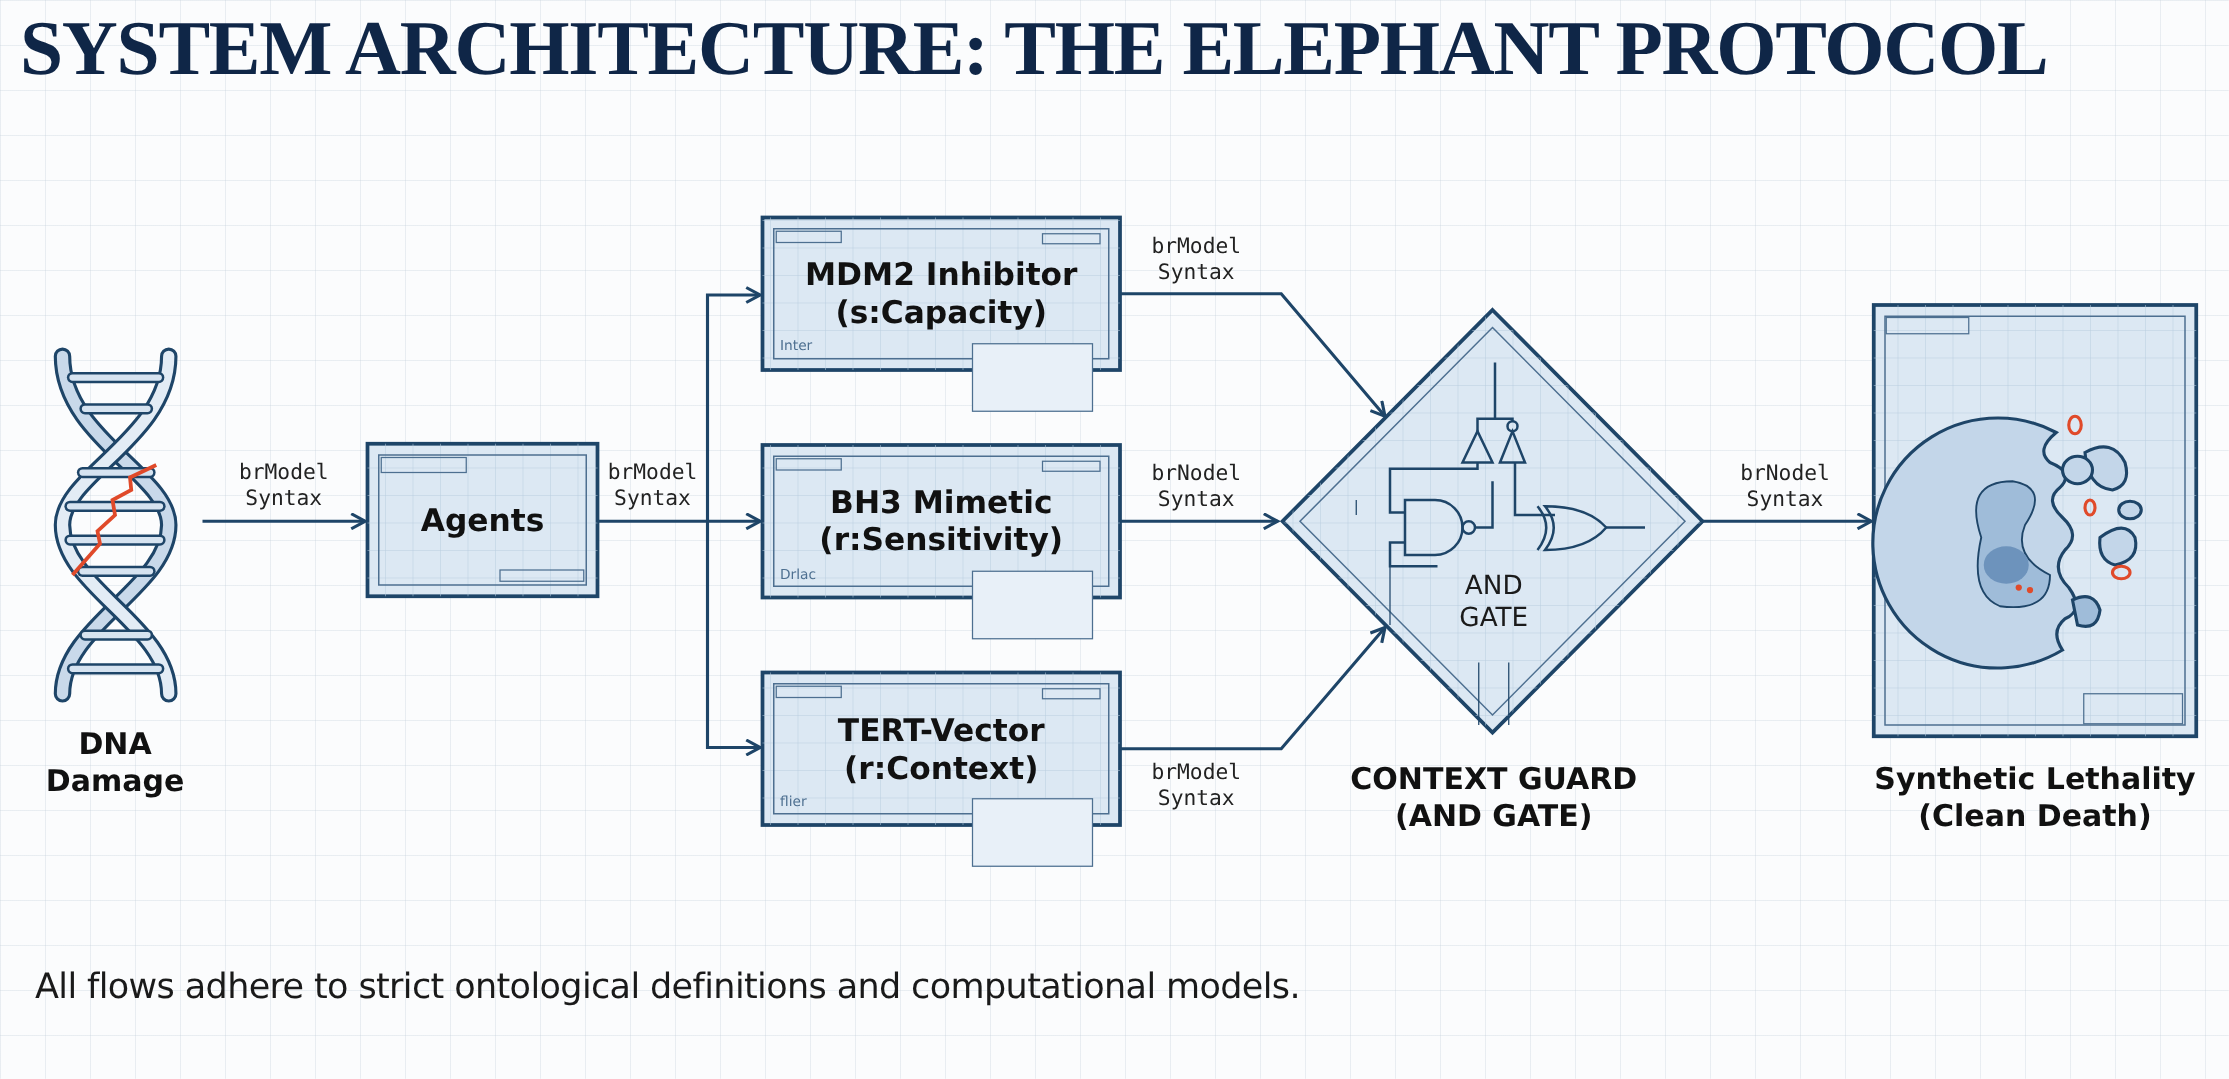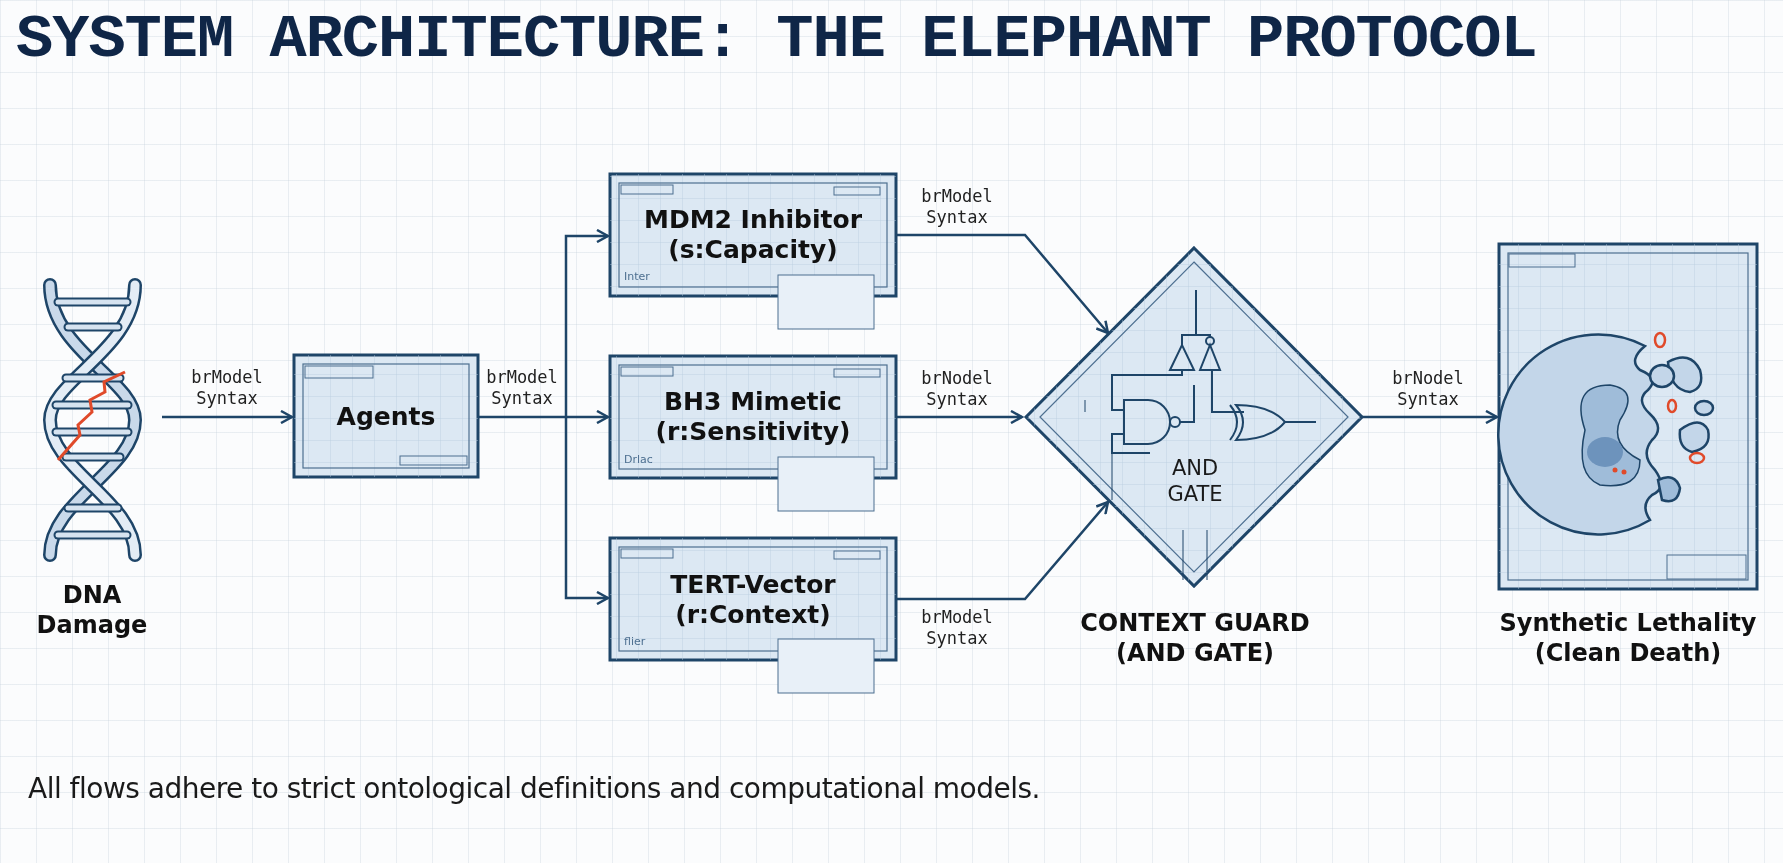--- a/index.html
+++ b/index.html
@@ -7,21 +7,21 @@
     width:1783px;height:863px;position:relative;overflow:hidden;
     background:#fbfcfd;
     background-image:
       linear-gradient(rgba(200,210,220,0.35) 1px, transparent 1px),
       linear-gradient(90deg, rgba(200,210,220,0.35) 1px, transparent 1px);
     background-size:36px 36px;
     font-family:"Liberation Sans", sans-serif;
   }
   .title{
     position:absolute;left:16px;top:4px;
-    font-family:Liberation Mono, monospace;font-weight:bold;
+    font-family:Liberation Serif, serif;font-weight:bold;
     font-size:62px;letter-spacing:-1px;color:#0f2647;white-space:nowrap;
   }
   .caption{position:absolute;left:28px;top:772px;font-size:28px;color:#1a1a1a;
     font-family:"DejaVu Sans", sans-serif;letter-spacing:-0.5px;text-align:right;}
   svg#diagram{position:absolute;left:0;top:0;}
   .mono{font-family:"DejaVu Sans Mono", monospace;font-size:17px;fill:#222;}
   .boxlabel{font-family:"DejaVu Sans", sans-serif;font-weight:bold;font-size:25px;fill:#111;}
   .nodelabel{font-family:"DejaVu Sans", sans-serif;font-weight:bold;font-size:24px;fill:#111;}
   .line{stroke:#1e4568;stroke-width:2.5;fill:none;}
 </style>

